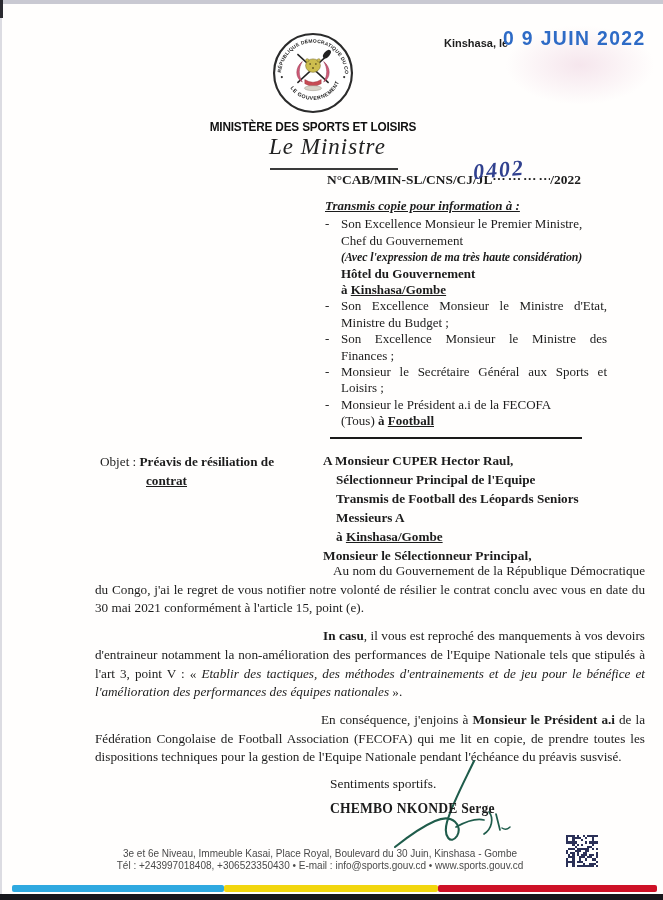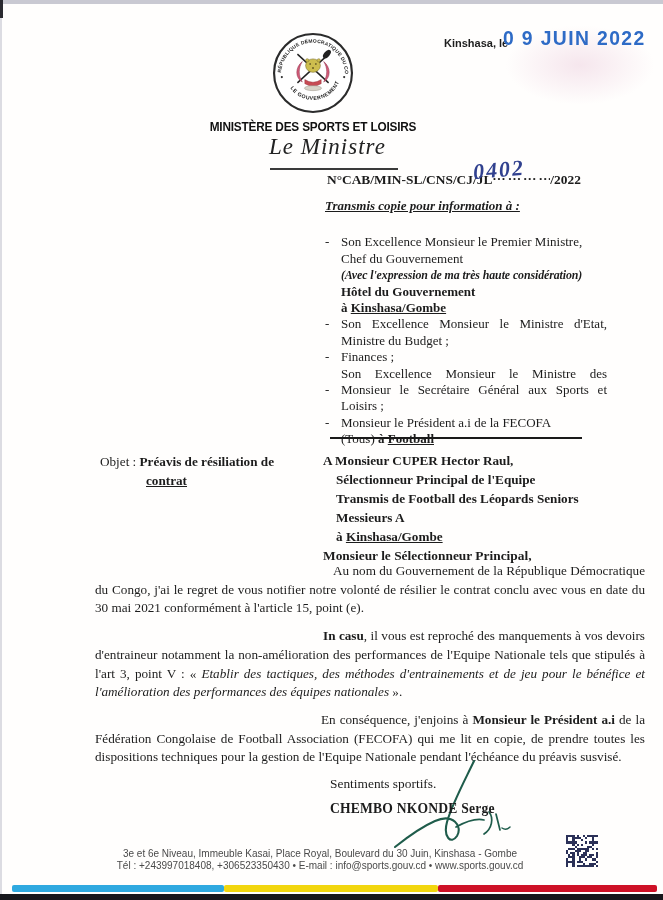--- a/index.html
+++ b/index.html
@@ -35,21 +35,21 @@
   .date-stamp{position:absolute;left:503px;top:26px;color:var(--stamp-blue);
               font-family:"Liberation Sans",sans-serif;font-weight:bold;font-size:21px;
               letter-spacing:1.5px;transform:scaleX(.92);transform-origin:left top;white-space:nowrap;}
   .ref{position:absolute;left:327px;top:168px;font-size:13.4px;white-space:nowrap;}
   .ref .dots{display:inline-block;width:58px;overflow:hidden;letter-spacing:2px;vertical-align:baseline;}
   .handwritten{position:absolute;left:146px;top:-11px;color:var(--ink-blue);
                font-style:italic;font-weight:bold;font-size:22px;letter-spacing:2px;
                transform:rotate(-5deg);}
 
   .transmis{position:absolute;left:325px;top:198px;width:282px;font-size:13px;line-height:16.4px;}
-  .t-title{font-weight:bold;font-style:italic;text-decoration:underline;margin-bottom:20px;}
+  .t-title{font-weight:bold;font-style:italic;text-decoration:underline;margin-bottom:2px;}
   .t-item{display:flex;}
   .t-item .dash{width:16px;flex:none;}
   .t-item .t-content{flex:1;}
   .sep{position:absolute;left:330px;top:437px;width:252px;height:2px;background:#1a1a1a;}
 
   .objet{position:absolute;left:100px;top:453px;font-size:13.2px;line-height:18.5px;width:250px;}
   .objet .ind{padding-left:46px;}
   .addressee{position:absolute;left:323px;top:451px;width:305px;font-weight:bold;
              font-size:13.2px;line-height:19px;}
   .salutation{position:absolute;left:323px;top:548px;font-size:13.4px;}
@@ -143,22 +143,22 @@
         <div class="t-item">
           <span class="dash">-</span>
           <div class="t-content">
             <div class="line just"><span>Son Excellence Monsieur le Ministre d'Etat,</span></div>
             <div class="line"><span>Ministre du Budget ;</span></div>
           </div>
         </div>
         <div class="t-item">
           <span class="dash">-</span>
           <div class="t-content">
+            <div class="line just"><span>Son Excellence Monsieur le Ministre des</span></div>
             <div class="line"><span>Finances ;</span></div>
-            <div class="line just"><span>Son Excellence Monsieur le Ministre des</span></div>
           </div>
         </div>
         <div class="t-item">
           <span class="dash">-</span>
           <div class="t-content">
             <div class="line just"><span>Monsieur le Secrétaire Général aux Sports et</span></div>
             <div class="line"><span>Loisirs ;</span></div>
           </div>
         </div>
         <div class="t-item">

